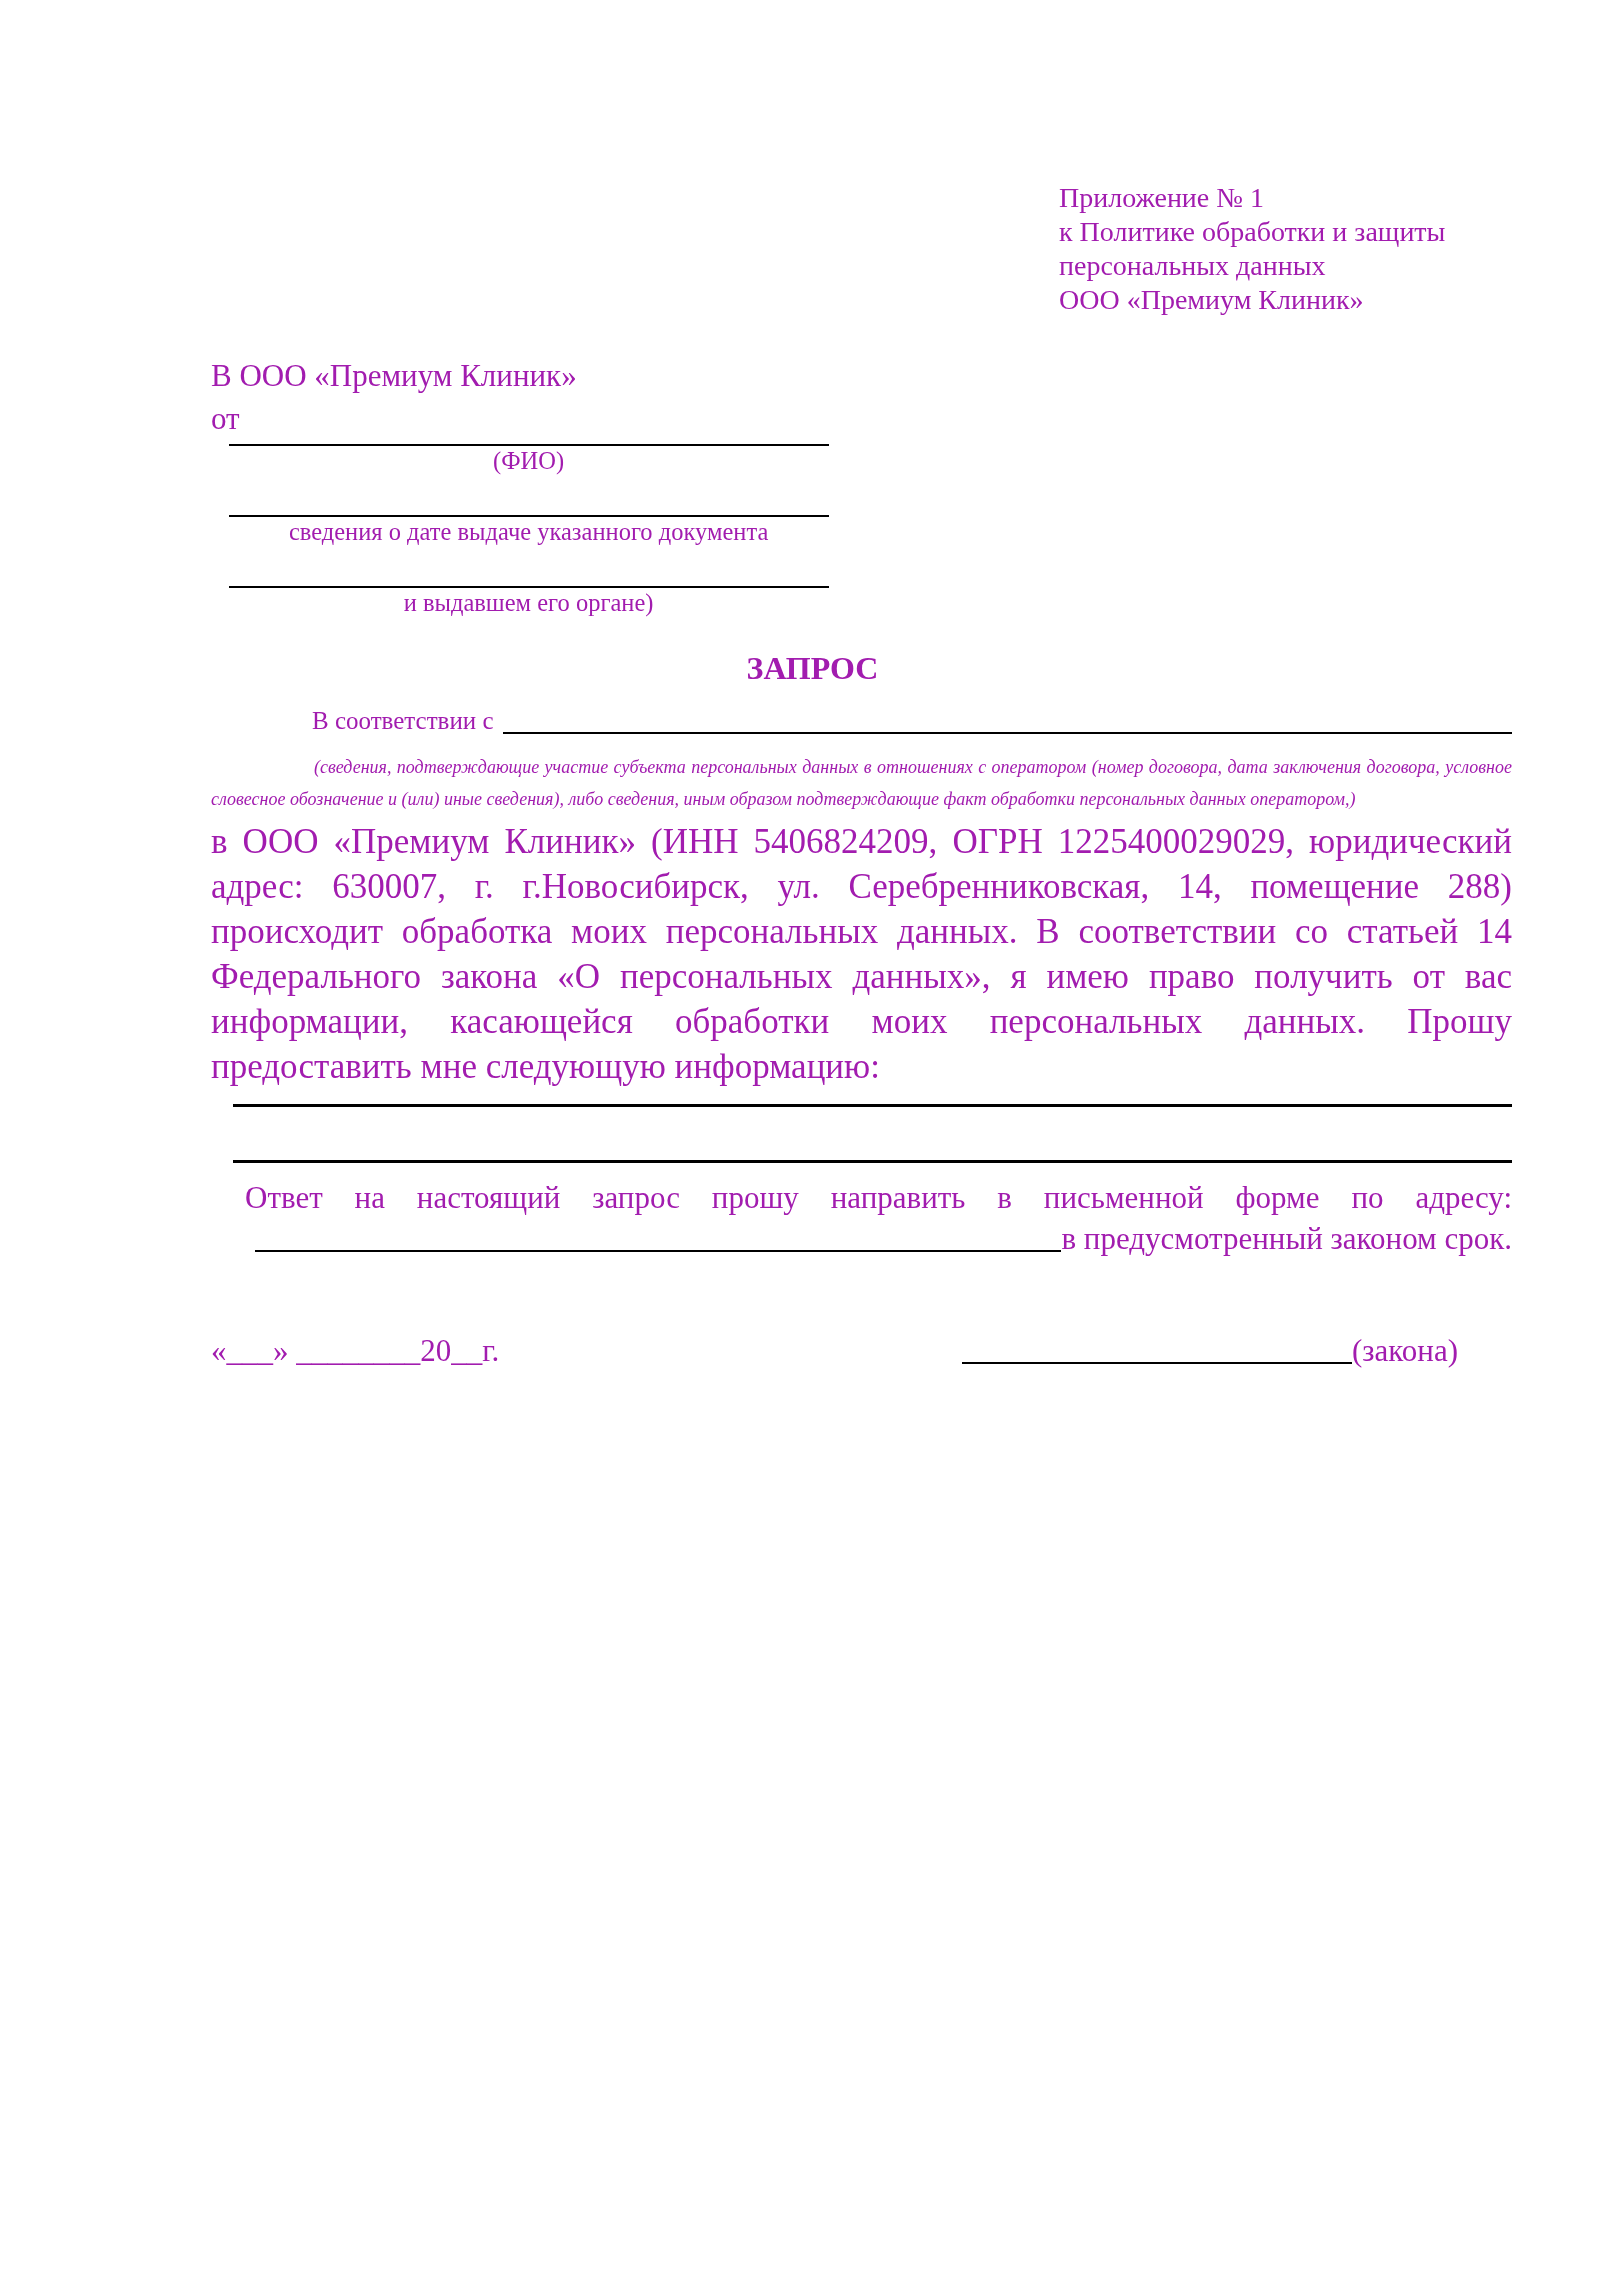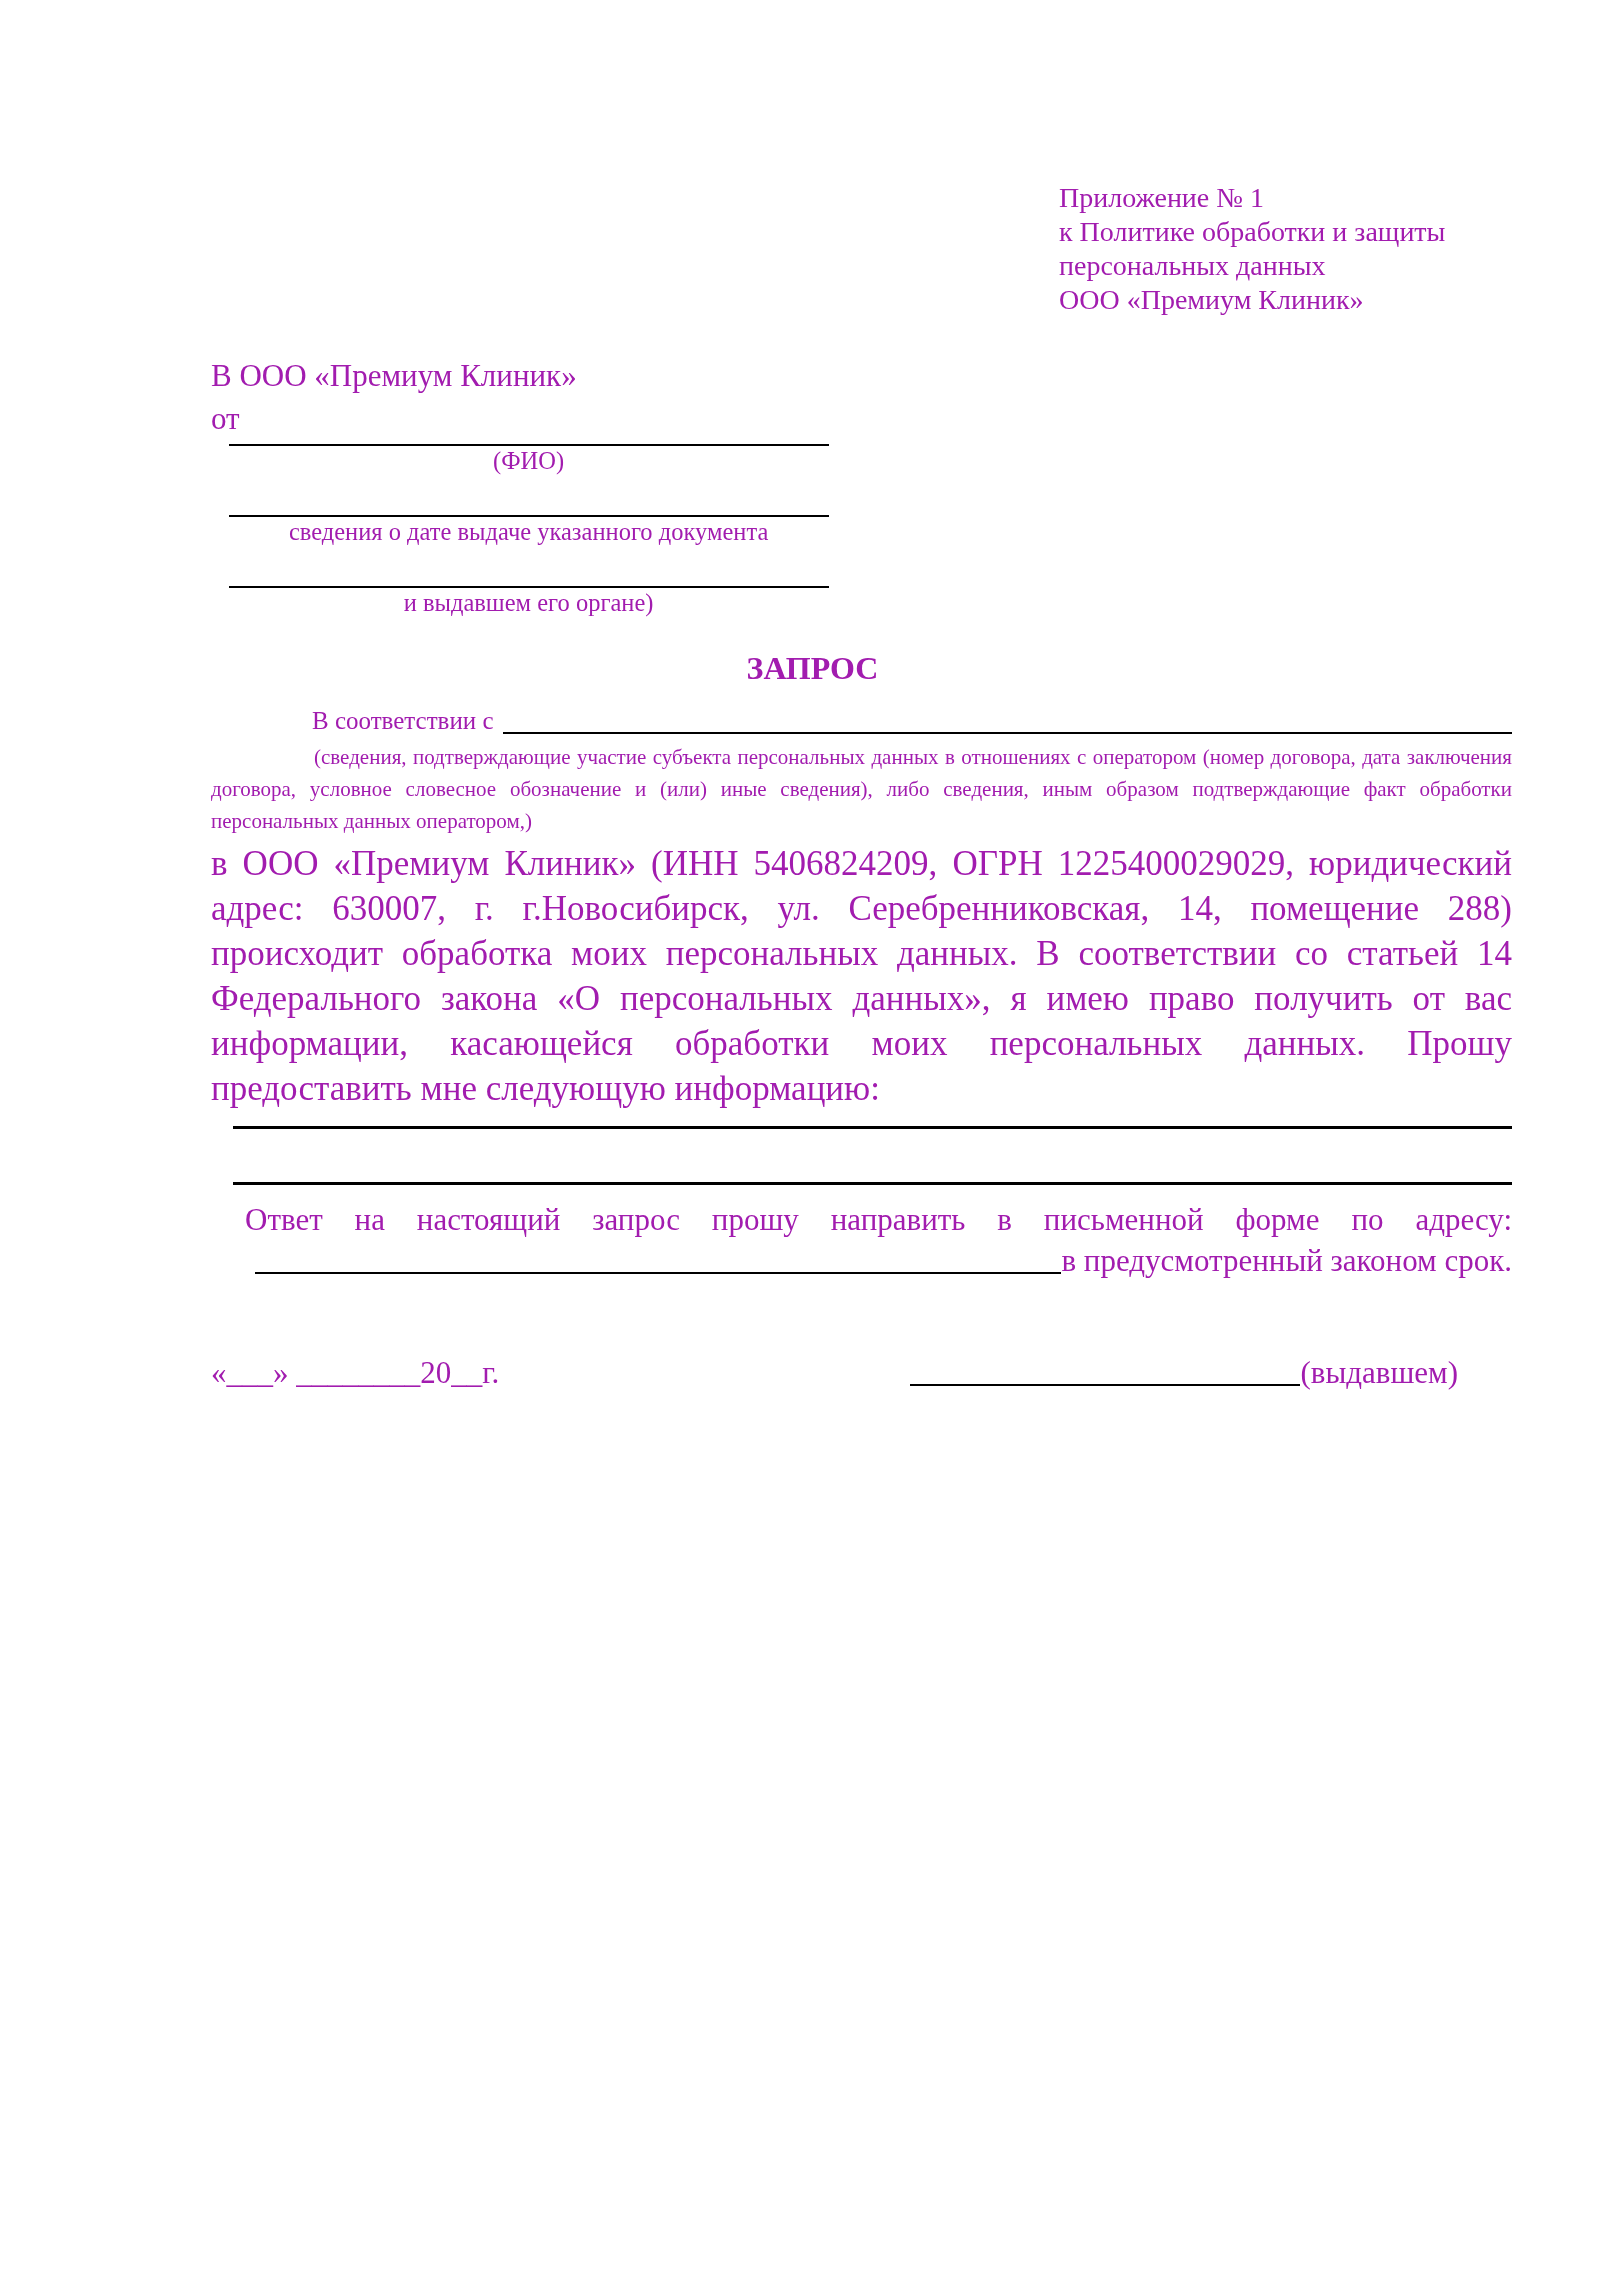--- a/index.html
+++ b/index.html
@@ -47,25 +47,26 @@
     font-weight: bold;
   }
 
   
   .accordance { display: flex; margin-top: 11.8px; font-size: 25px; line-height: 41px; }
   .accordance-label { padding-left: 101px; white-space: nowrap; }
   .fill-line { flex: 1; border-bottom: 2.9px solid #000; margin: 0 0 6.9px 9.8px; }
 
   
   .note {
-    font-size: 21px;
+    font-size: 18px;
     line-height: 32px;
     text-align: justify;
     text-indent: 103px;
-    margin-top: 0;
+    margin-top: 10px;
+    font-style: italic;
   }
 
   
   .body-par {
     font-size: 35px;
     line-height: 45px;
     text-align: justify;
     margin-top: 3.9px;
   }
 
@@ -152,18 +153,18 @@
   <div class="reply-par">Ответ на настоящий запрос прошу направить в письменной форме по адресу:</div>
   <div class="reply-row">
     <span class="reply-fill"></span>
     <span class="reply-tail">в предусмотренный законом срок.</span>
   </div>
 
   <div class="footer-row">
     <span class="date-blank">«___» ________20__г.</span>
     <span class="sig-group">
       <span class="sig-line"></span>
-      <span class="sig-caption">(выдавшем)</span>
+      <span class="sig-caption">(закона)</span>
     </span>
   </div>
 
 </div>
 
 
 </body></html>

